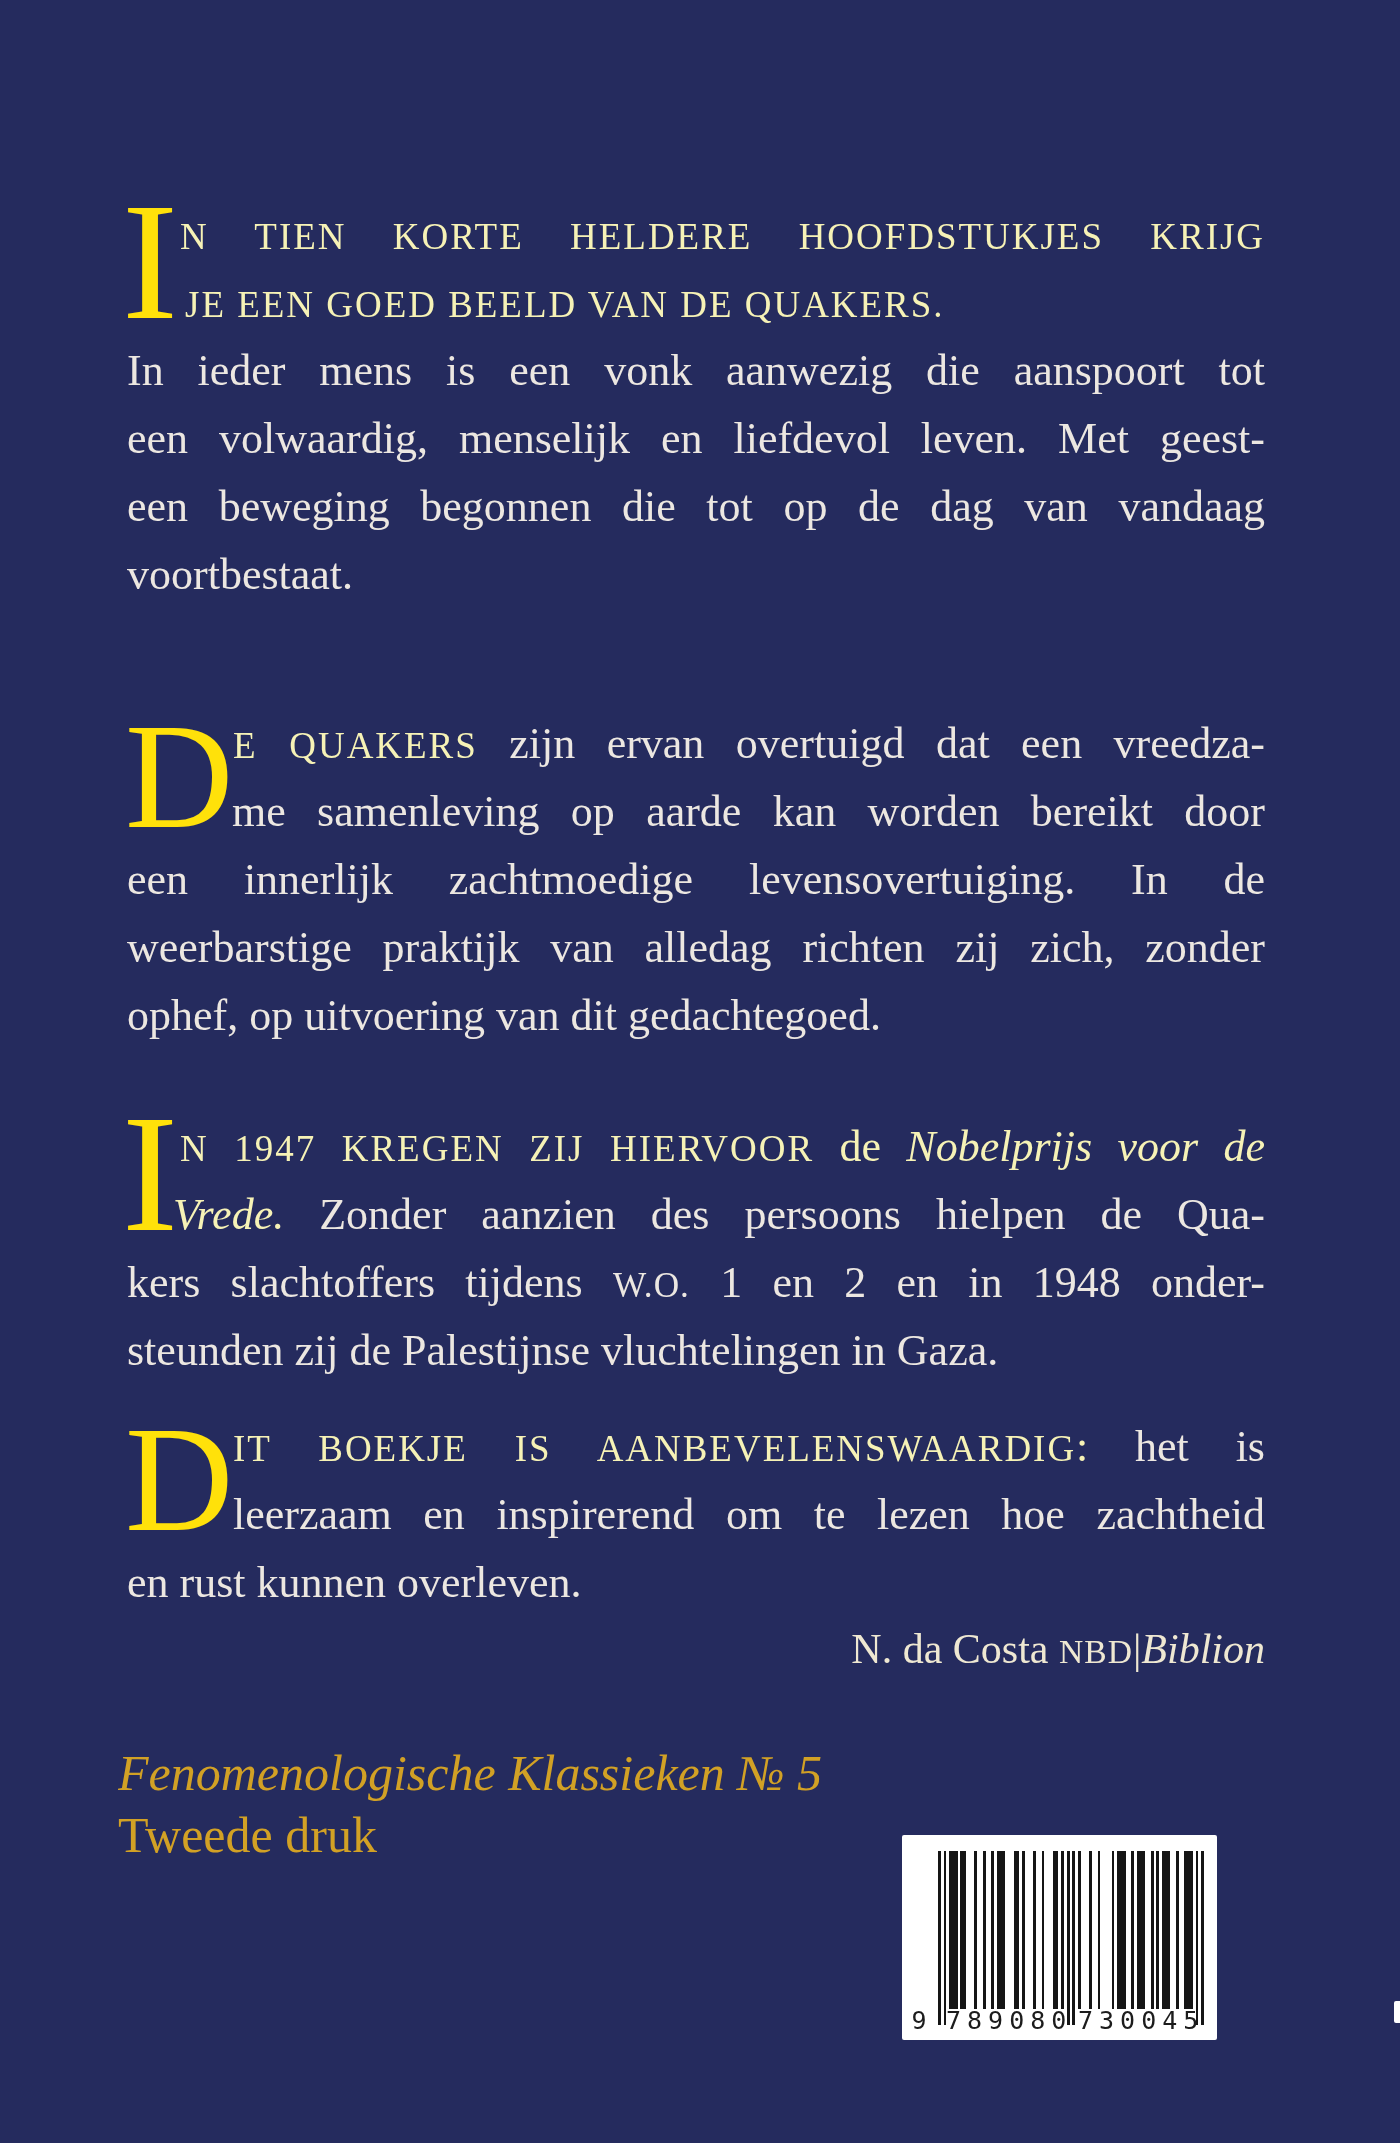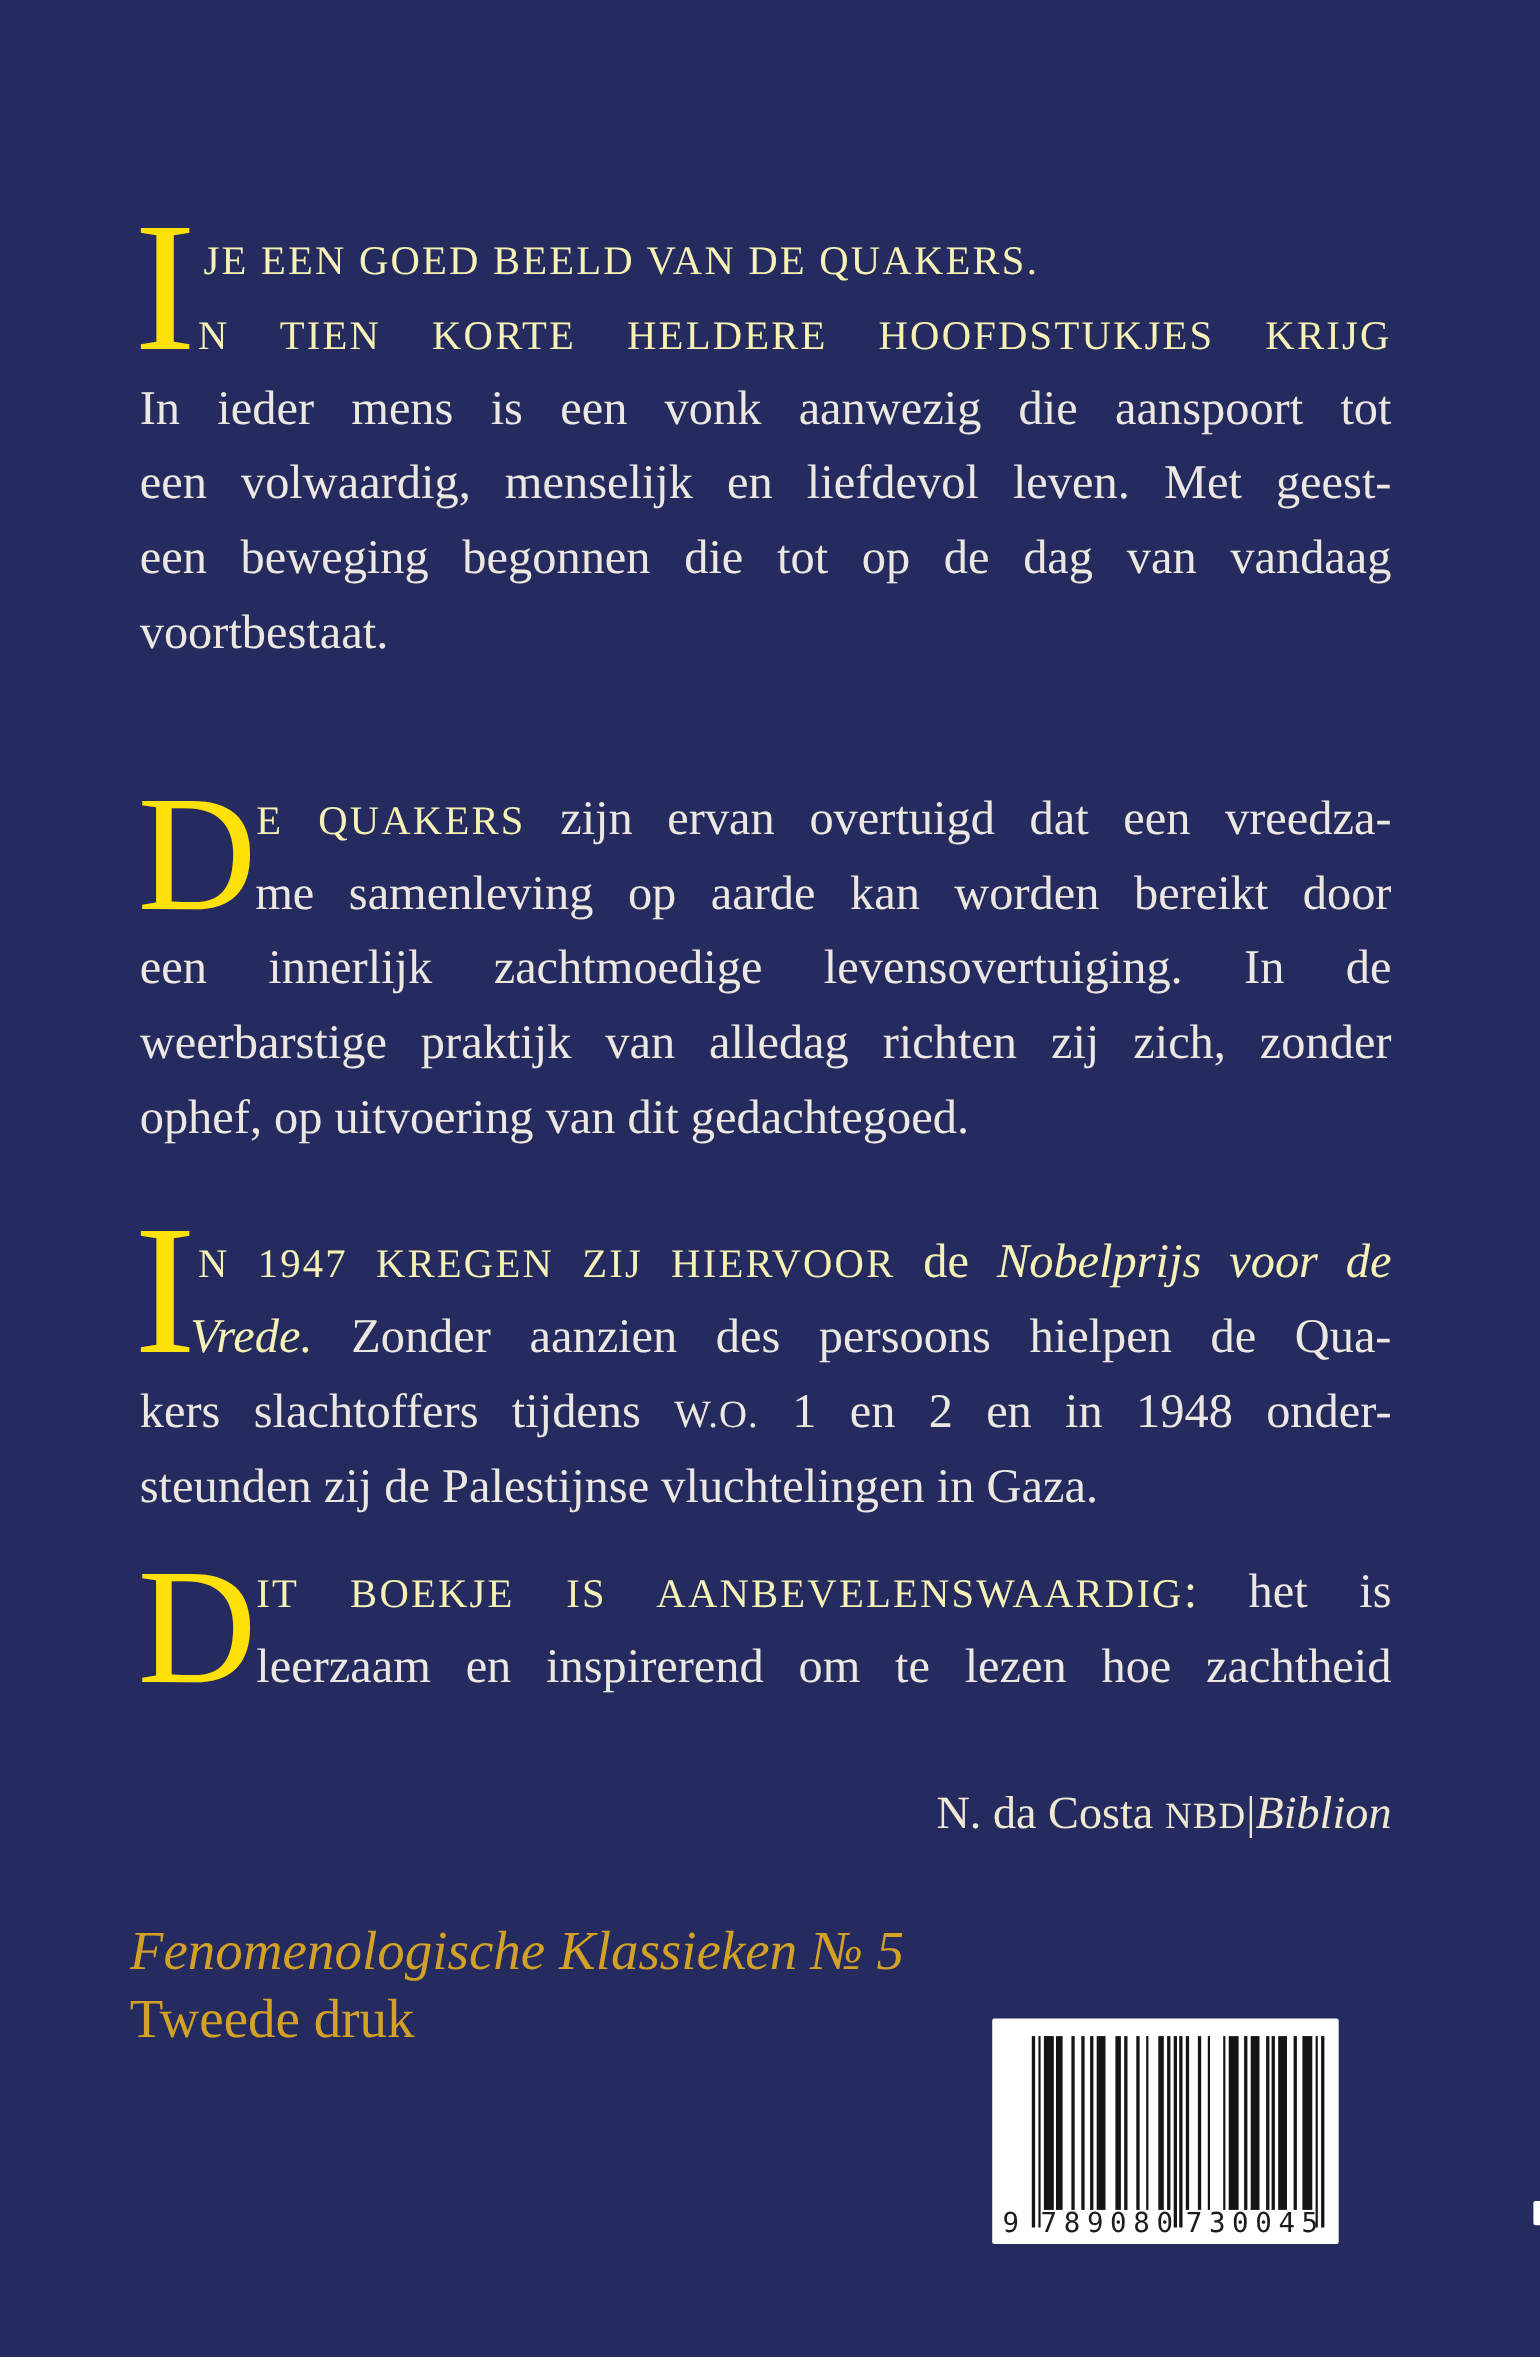--- a/index.html
+++ b/index.html
@@ -47,22 +47,22 @@
   .bd-g2{left:176px;width:120px;text-align:center;letter-spacing:6px;}
   .notch{position:absolute;left:1394px;top:2001px;width:6px;height:22px;background:#ffffff;border-radius:2px 0 0 2px;}
 </style>
 </head>
 <body>
 
 <div class="page">
   <div id="blocks">
       <div class="tblock" style="left: 127px; top: 201px; width: 1138px; font-size: 44px; line-height: 68px;">
         <span class="dropcap" style="font-size: 168px; left: -5px; top: -24px;">I</span>
+        <div class="line j" style="height: 68px; padding-left: 53px;"><span class="seg caps">N TIEN KORTE HELDERE HOOFDSTUKJES KRIJG</span></div>
         <div class="line" style="height: 68px; padding-left: 58px;"><span class="seg caps">JE EEN GOED BEELD VAN DE QUAKERS.</span></div>
-        <div class="line j" style="height: 68px; padding-left: 53px;"><span class="seg caps">N TIEN KORTE HELDERE HOOFDSTUKJES KRIJG</span></div>
         <div class="line j" style="height: 68px;"><span class="seg body">In ieder mens is een vonk aanwezig die aanspoort tot</span></div>
         <div class="line j" style="height: 68px;"><span class="seg body">een volwaardig, menselijk en liefdevol leven. Met geest-</span></div>
         <div class="line j" style="height: 68px;"><span class="seg body">een beweging begonnen die tot op de dag van vandaag</span></div>
         <div class="line" style="height: 68px;"><span class="seg body">voortbestaat.</span></div>
       </div>
       <div class="tblock" style="left: 127px; top: 710px; width: 1138px; font-size: 44px; line-height: 68px;">
         <span class="dropcap" style="font-size: 150px; left: -2px; top: -9px;">D</span>
         <div class="line j" style="height: 68px; padding-left: 106px;"><span class="seg caps">E QUAKERS</span><span class="seg body"> zijn ervan overtuigd dat een vreedza-</span></div>
         <div class="line j" style="height: 68px; padding-left: 105px;"><span class="seg body">me samenleving op aarde kan worden bereikt door</span></div>
         <div class="line j" style="height: 68px;"><span class="seg body">een innerlijk zachtmoedige levensovertuiging. In de</span></div>
@@ -73,20 +73,21 @@
         <span class="dropcap" style="font-size: 168px; left: -5px; top: -24px;">I</span>
         <div class="line j" style="height: 68px; padding-left: 53px;"><span class="seg caps">N 1947 KREGEN ZIJ HIERVOOR</span><span class="seg y"> de </span><span class="seg yi">Nobelprijs voor de</span></div>
         <div class="line j" style="height: 68px; padding-left: 46px;"><span class="seg yi">Vrede.</span><span class="seg body"> Zonder aanzien des persoons hielpen de Qua-</span></div>
         <div class="line j" style="height: 68px;"><span class="seg body">kers slachtoffers tijdens </span><span class="seg sc">W.O.</span><span class="seg body"> 1 en 2 en in 1948 onder-</span></div>
         <div class="line" style="height: 68px;"><span class="seg body">steunden zij de Palestijnse vluchtelingen in Gaza.</span></div>
       </div>
       <div class="tblock" style="left: 127px; top: 1413px; width: 1138px; font-size: 44px; line-height: 68px;">
         <span class="dropcap" style="font-size: 150px; left: -2px; top: -9px;">D</span>
         <div class="line j" style="height: 68px; padding-left: 106px;"><span class="seg caps">IT BOEKJE IS AANBEVELENSWAARDIG</span><span class="seg y">:</span><span class="seg body"> het is</span></div>
         <div class="line j" style="height: 68px; padding-left: 106px;"><span class="seg body">leerzaam en inspirerend om te lezen hoe zachtheid</span></div>
+        <div class="line" style="height: 68px;"><span class="seg body">en rust kunnen overleven.</span></div>
       </div>
       <div class="tblock" style="left: 127px; top: 1624px; width: 1138px; font-size: 42px; line-height: 50px;">
         <div class="line" style="height: 50px; text-align: right;"><span class="seg attr">N. da Costa </span><span class="seg attr-sc">NBD</span><span class="seg attr">|</span><span class="seg attr-i">Biblion</span></div>
       </div>
       <div class="tblock" style="left: 118px; top: 1742px; width: 900px; font-size: 50px; line-height: 62px;">
         <div class="line" style="height: 62px;"><span class="seg gi">Fenomenologische Klassieken № 5</span></div>
         <div class="line" style="height: 62px;"><span class="seg g">Tweede druk</span></div>
       </div>
     </div>
 

